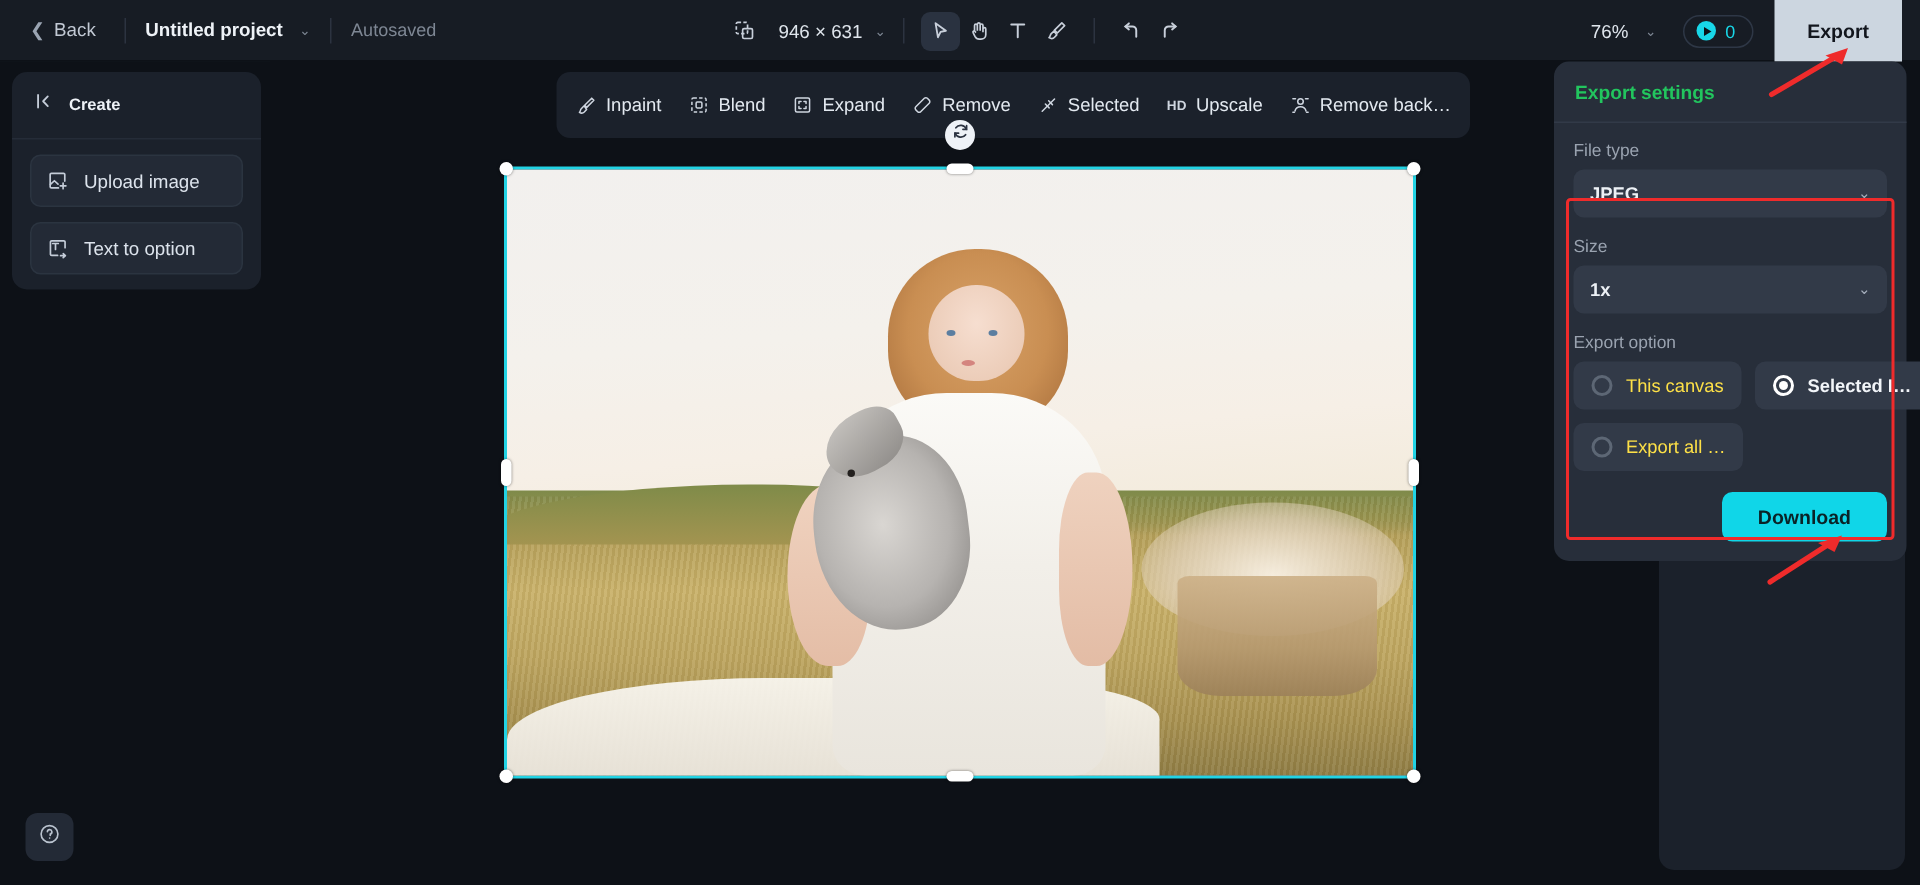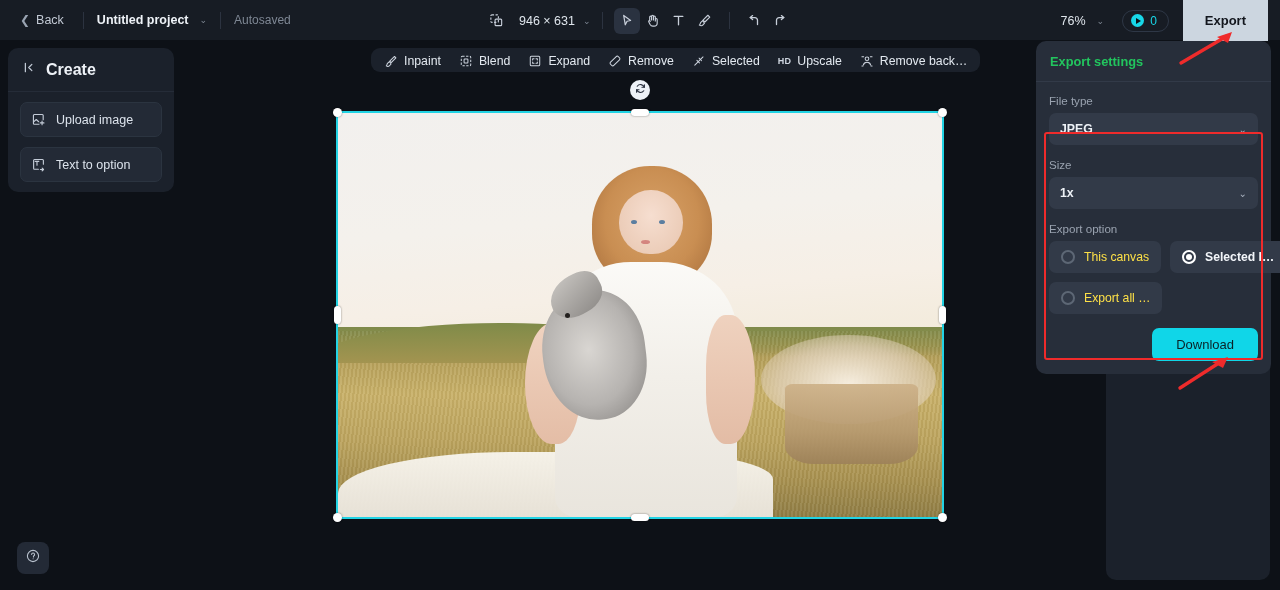--- a/index.html
+++ b/index.html
@@ -71,42 +71,42 @@
 
   
   .sidebar {
     position: absolute; left: 8px; top: 48px; width: 166px;
     background: #1b212b; border-radius: 10px; padding-bottom: 10px;
   }
   .sb-head {
     display: flex; align-items: center; gap: 9px;
     padding: 12px 14px; border-bottom: 1px solid #252c38;
   }
-  .sb-head-title { color: #eef2f7; font-size: 16px; font-weight: bold; }
+  .sb-head-title { color: #eef2f7; font-size: 11px; font-weight: bold; }
   .sb-item {
     display: flex; align-items: center; gap: 10px;
     margin: 10px 12px 0 12px; padding: 9px 10px;
     background: #232a36; border: 1px solid #2b3440; border-radius: 7px;
     color: #dce3ec; font-size: 12.5px; cursor: pointer;
   }
   .sb-icon { width: 15px; height: 15px; flex: 0 0 15px; color: #c4ccd8; }
 
   .help-btn {
     position: absolute; left: 17px; bottom: 16px;
     width: 32px; height: 32px; border-radius: 8px; background: #232a36;
     display: flex; align-items: center; justify-content: center; cursor: pointer;
   }
 
   
   .canvas { position: absolute; left: 180px; top: 41px; width: 1100px; height: 549px; background: #0d1117; }
 
   .floating-tools {
     position: absolute; left: 191px; top: 7px;
-    background: #1b212b; border-radius: 9px; height: 24px;
-    display: flex; align-items: flex-start; padding: 0 4px; gap: 0;
+    background: #1b212b; border-radius: 9px; height: 44px;
+    display: flex; align-items: center; padding: 0 4px; gap: 0;
   }
   .ft-item {
     display: flex; align-items: center; gap: 6px;
     padding: 6px 9px; border-radius: 6px;
     color: #e3e9f0; font-size: 12.3px; cursor: pointer; white-space: nowrap;
   }
   .ft-icon { width: 14px; height: 14px; flex: 0 0 14px; color: #cfd6e0; }
   .hd-badge {
     font-size: 9px; font-weight: bold; color: #cfd6e0;
     letter-spacing: .3px;
@@ -236,21 +236,21 @@
   }
   .opt .lbl { color: #fde047; white-space: nowrap; }
   .opt.sel .lbl { color: #f2f5f9; font-weight: bold; }
   .radio { width: 14px; height: 14px; border-radius: 50%; border: 2px solid #5d6775; flex: 0 0 14px; }
   .opt.sel .radio {
     border-color: #ffffff; display:flex; align-items:center; justify-content:center;
   }
   .opt.sel .radio::after { content:""; width: 6px; height: 6px; border-radius: 50%; background: #ffffff; }
   .dl-row { display: flex; justify-content: flex-end; margin-top: 14px; padding: 0 13px; }
   .download-btn {
-    background: #10d6e8; color: #0a2327; font-size: 13px; font-weight: normal;
+    background: #10d6e8; color: #0a2327; font-size: 13px; font-weight: bold;
     border: none; border-radius: 7px; padding: 9px 24px; cursor: pointer;
     font-family: "Liberation Sans", sans-serif;
   }
 
   .arrow { position: absolute; pointer-events: none; }
 </style>
 </head>
 <body>
 
 <div class="app">

